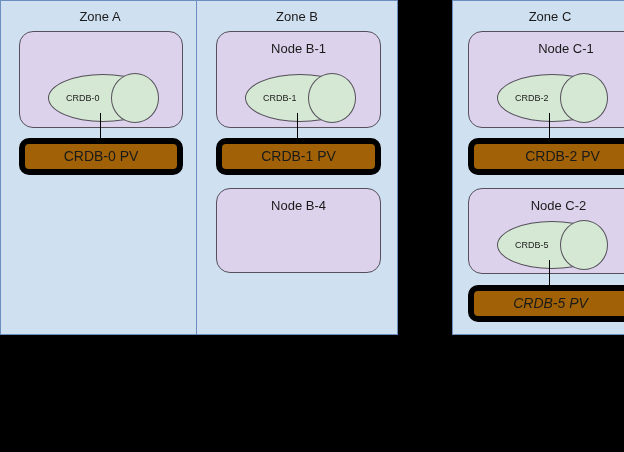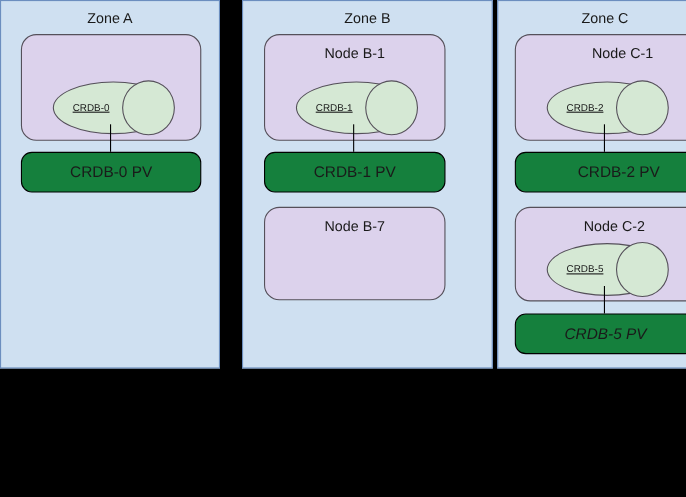--- a/index.html
+++ b/index.html
@@ -96,28 +96,27 @@
     left: 4px;
     top: 50%;
     width: 56%;
     transform: translateY(-50%);
     text-align: center;
     font-size: 9px;
     color: #1a1a1a;
     line-height: 11px;
     white-space: nowrap;
     z-index: 3;
-    text-decoration: underline;
   }
 
   
   .pv {
     position: absolute;
-    background: #15803d;
-    border: 1px solid #000000;
+    background: #a16207;
+    border: 6px solid #000000;
     border-radius: 10px;
     box-sizing: border-box;
     display: flex;
     align-items: center;
     justify-content: center;
   }
   .pv-label {
     font-size: 14px;
     color: #1a1a1a;
     line-height: 17px;
@@ -147,40 +146,40 @@
       </div>
     </div>
 
     <div class="connector" style="left:99px; top:112px; height:25px;"></div>
 
     <div class="pv" style="left:18px; top:137px; width:164px; height:37px;">
       <span class="pv-label">CRDB-0 PV</span>
     </div>
   </div>
 
-  <div class="zone" style="left:220px; top:0px; width:228px; height:335px;">
+  <div class="zone" style="left:196px; top:0px; width:202px; height:335px;">
     <div class="zone-title">Zone B</div>
 
     <div class="node" style="left:19px; top:30px; width:165px; height:97px;">
       <div class="node-title">Node B-1</div>
       <div class="cylinder" style="left:28px; top:42px; width:110px; height:48px;">
         <div class="cyl-body"></div>
         <div class="cyl-cap"></div>
         <div class="cyl-label">CRDB-1</div>
       </div>
     </div>
 
     <div class="connector" style="left:100px; top:112px; height:25px;"></div>
 
     <div class="pv" style="left:19px; top:137px; width:165px; height:37px;">
       <span class="pv-label">CRDB-1 PV</span>
     </div>
 
     <div class="node" style="left:19px; top:187px; width:165px; height:85px;">
-      <div class="node-title">Node B-7</div>
+      <div class="node-title">Node B-4</div>
     </div>
   </div>
 
   <div class="zone" style="left:452px; top:0px; width:196px; height:335px;">
     <div class="zone-title">Zone C</div>
 
     <div class="node" style="left:15px; top:30px; width:196px; height:97px;">
       <div class="node-title">Node C-1</div>
       <div class="cylinder" style="left:28px; top:42px; width:110px; height:48px;">
         <div class="cyl-body"></div>

